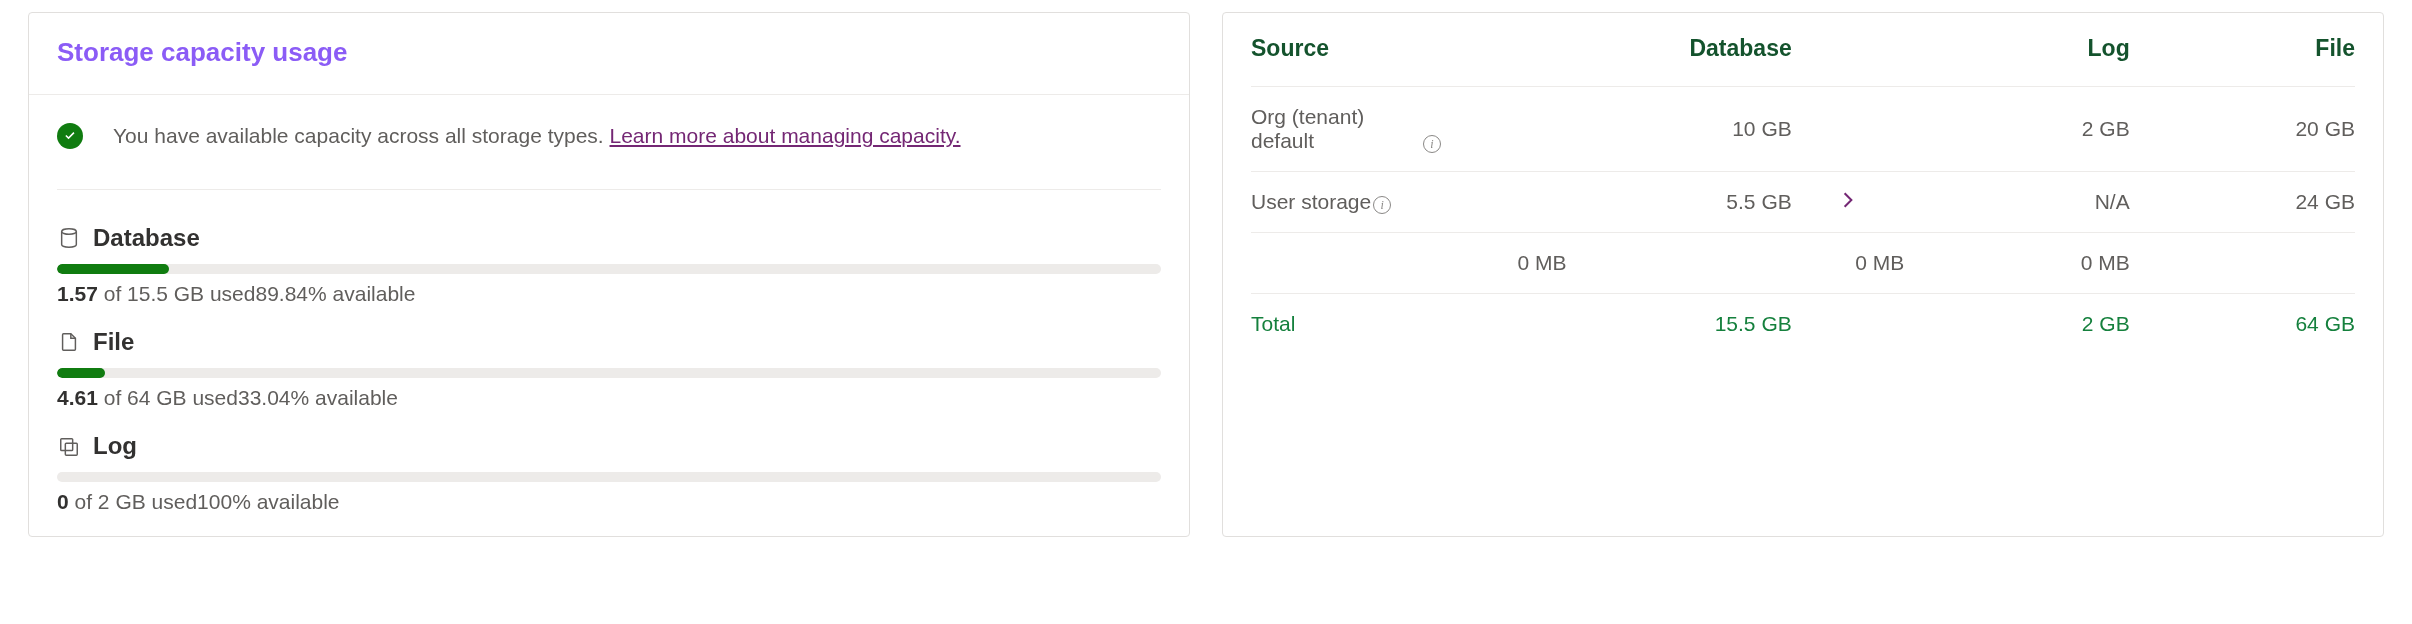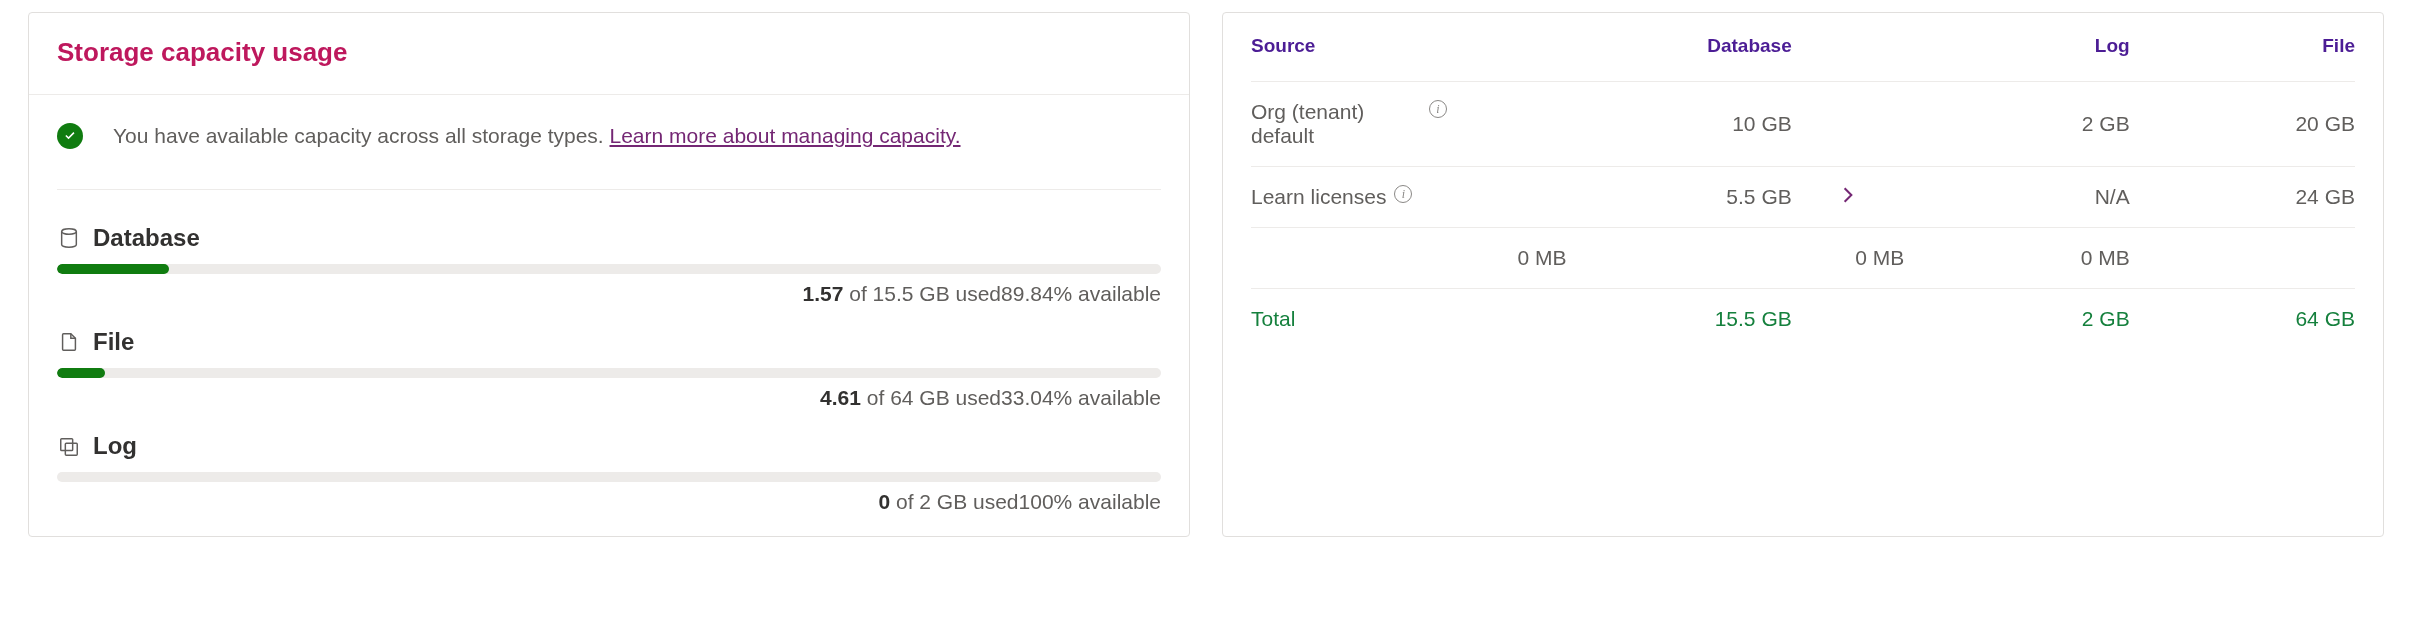--- a/index.html
+++ b/index.html
@@ -30,21 +30,21 @@
     .card-header {
       padding: 24px 28px 26px 28px;
       border-bottom: 1px solid #edebe9;
       display: flex;
       align-items: center;
       justify-content: space-between;
     }
     .card-title {
       font-size: 26px;
       font-weight: 600;
-      color: #be185d;
+      color: #8b5cf6;
     }
     .card-link {
       color: #742774;
       text-decoration: none;
       font-size: 22px;
     }
     .card-body {
       padding: 28px 28px 0 28px;
     }
     
@@ -106,54 +106,54 @@
       overflow: hidden;
       margin-bottom: 8px;
     }
     .progress-fill {
       height: 100%;
       background: #107c10;
       border-radius: 5px;
     }
     .usage-stats {
       display: flex;
-      justify-content: flex-end;
+      justify-content: flex-start;
       font-size: 21px;
       color: #605e5c;
     }
     .usage-stats b { color: #323130; font-weight: 600; }
     
     .src-table { width: 100%; }
     .src-head, .src-row {
       display: grid;
       grid-template-columns: 1.4fr 1fr 0.5fr 1fr 1fr;
       align-items: center;
       padding: 18px 0;
       border-bottom: 1px solid #edebe9;
     }
     .src-head { padding-top: 0; padding-bottom: 24px; }
     .src-head > div {
-      font-size: 19px;
+      font-size: 23px;
       font-weight: 600;
-      color: #4c1d95;
+      color: #14532d;
     }
     .src-row > div {
       font-size: 21px;
       color: #605e5c;
     }
     .src-row.total > div {
       font-weight: 400;
       color: #15803d;
     }
     .right { text-align: right; }
     .center { text-align: center; }
     .src-label {
       display: flex;
-      align-items: flex-start;
-      gap: 8px;
+      align-items: flex-end;
+      gap: 2px;
     }
     .info-icon {
       width: 18px;
       height: 18px;
       border: 1.5px solid #8a8886;
       border-radius: 50%;
       display: inline-flex;
       align-items: center;
       justify-content: center;
       font-size: 12px;
@@ -268,21 +268,21 @@
                 <span style="max-width:170px;display:inline-block;">Org (tenant) default</span> 
                 <span class="info-icon">i</span>
               </div>
               <div class="right">10 GB</div>
               <div class="center"></div>
               <div class="right">2 GB</div>
               <div class="right">20 GB</div>
             </div>
             <div class="src-row">
               <div class="src-label">
-                <span style="max-width:170px;display:inline-block;">Learn licenses</span> 
+                <span style="max-width:170px;display:inline-block;">User storage</span> 
                 <span class="info-icon">i</span>
               </div>
               <div class="right">5.5 GB</div>
               <div class="center"><span class="chevron">
                   <svg viewBox="0 0 16 16">
                     <path d="M5 2l6 6-6 6" fill="none" stroke="#742774" stroke-width="1.8"></path>
                   </svg>
                 </span></div>
               <div class="right">N/A</div>
               <div class="right">24 GB</div>

